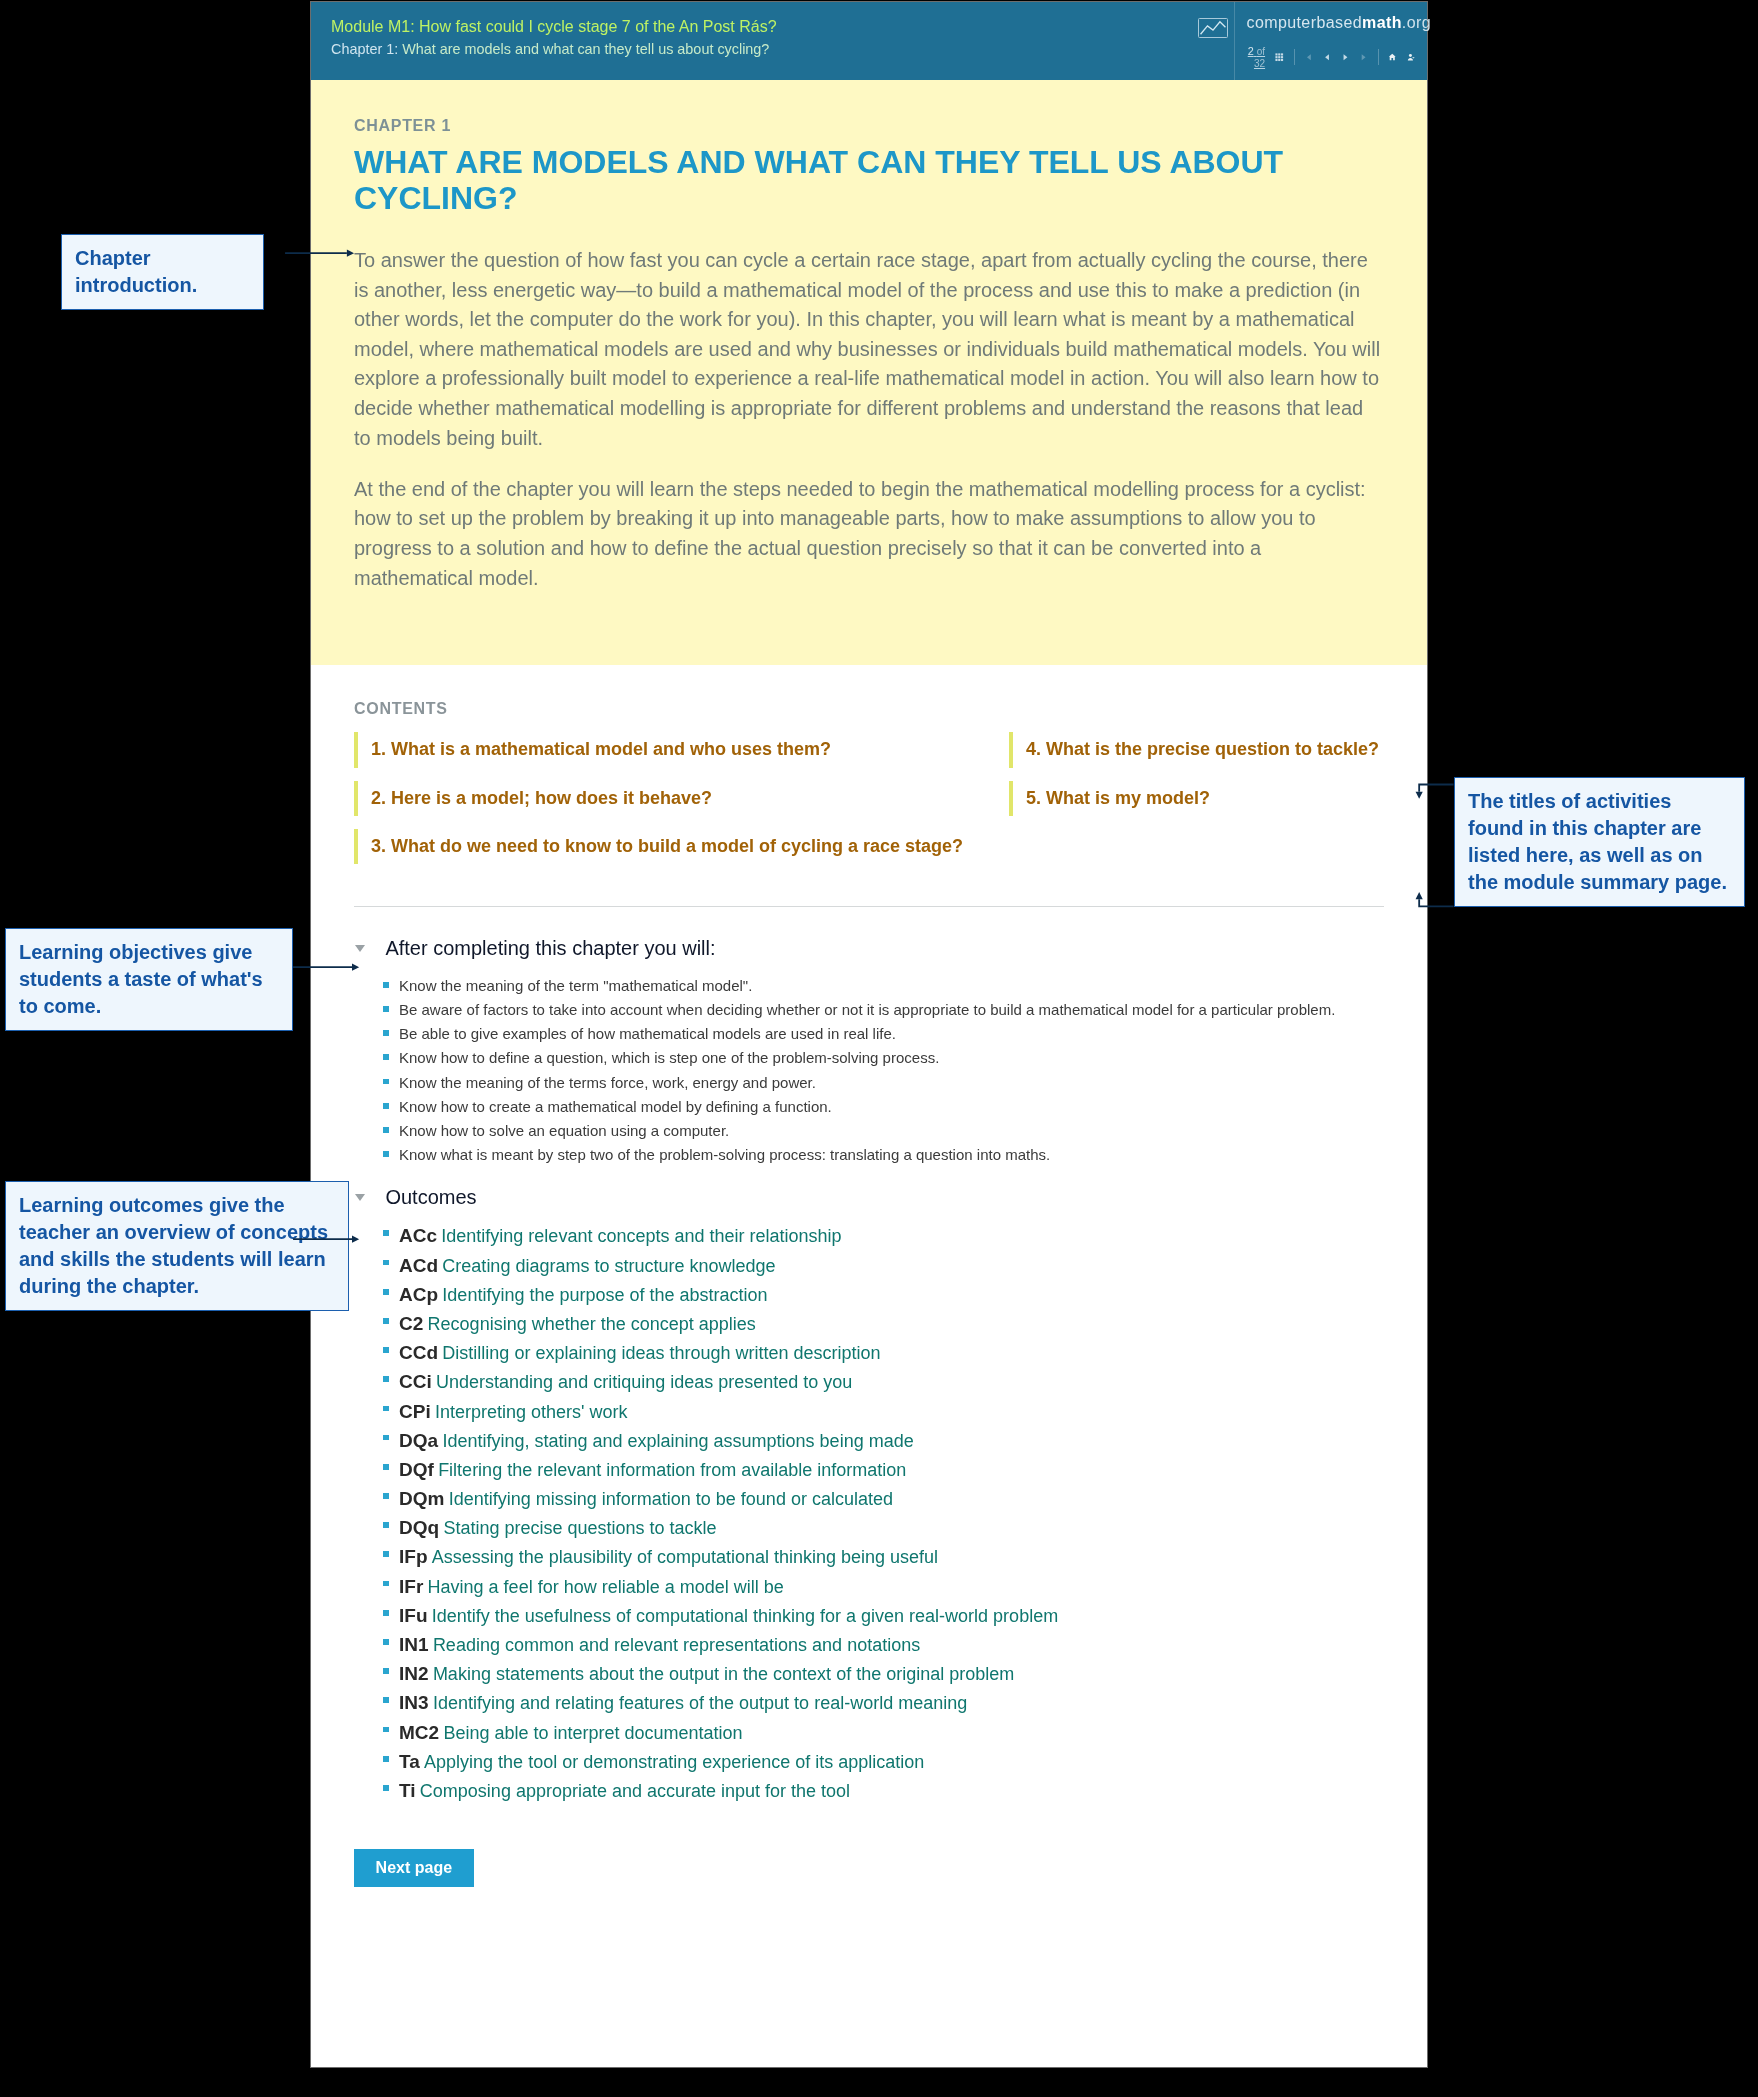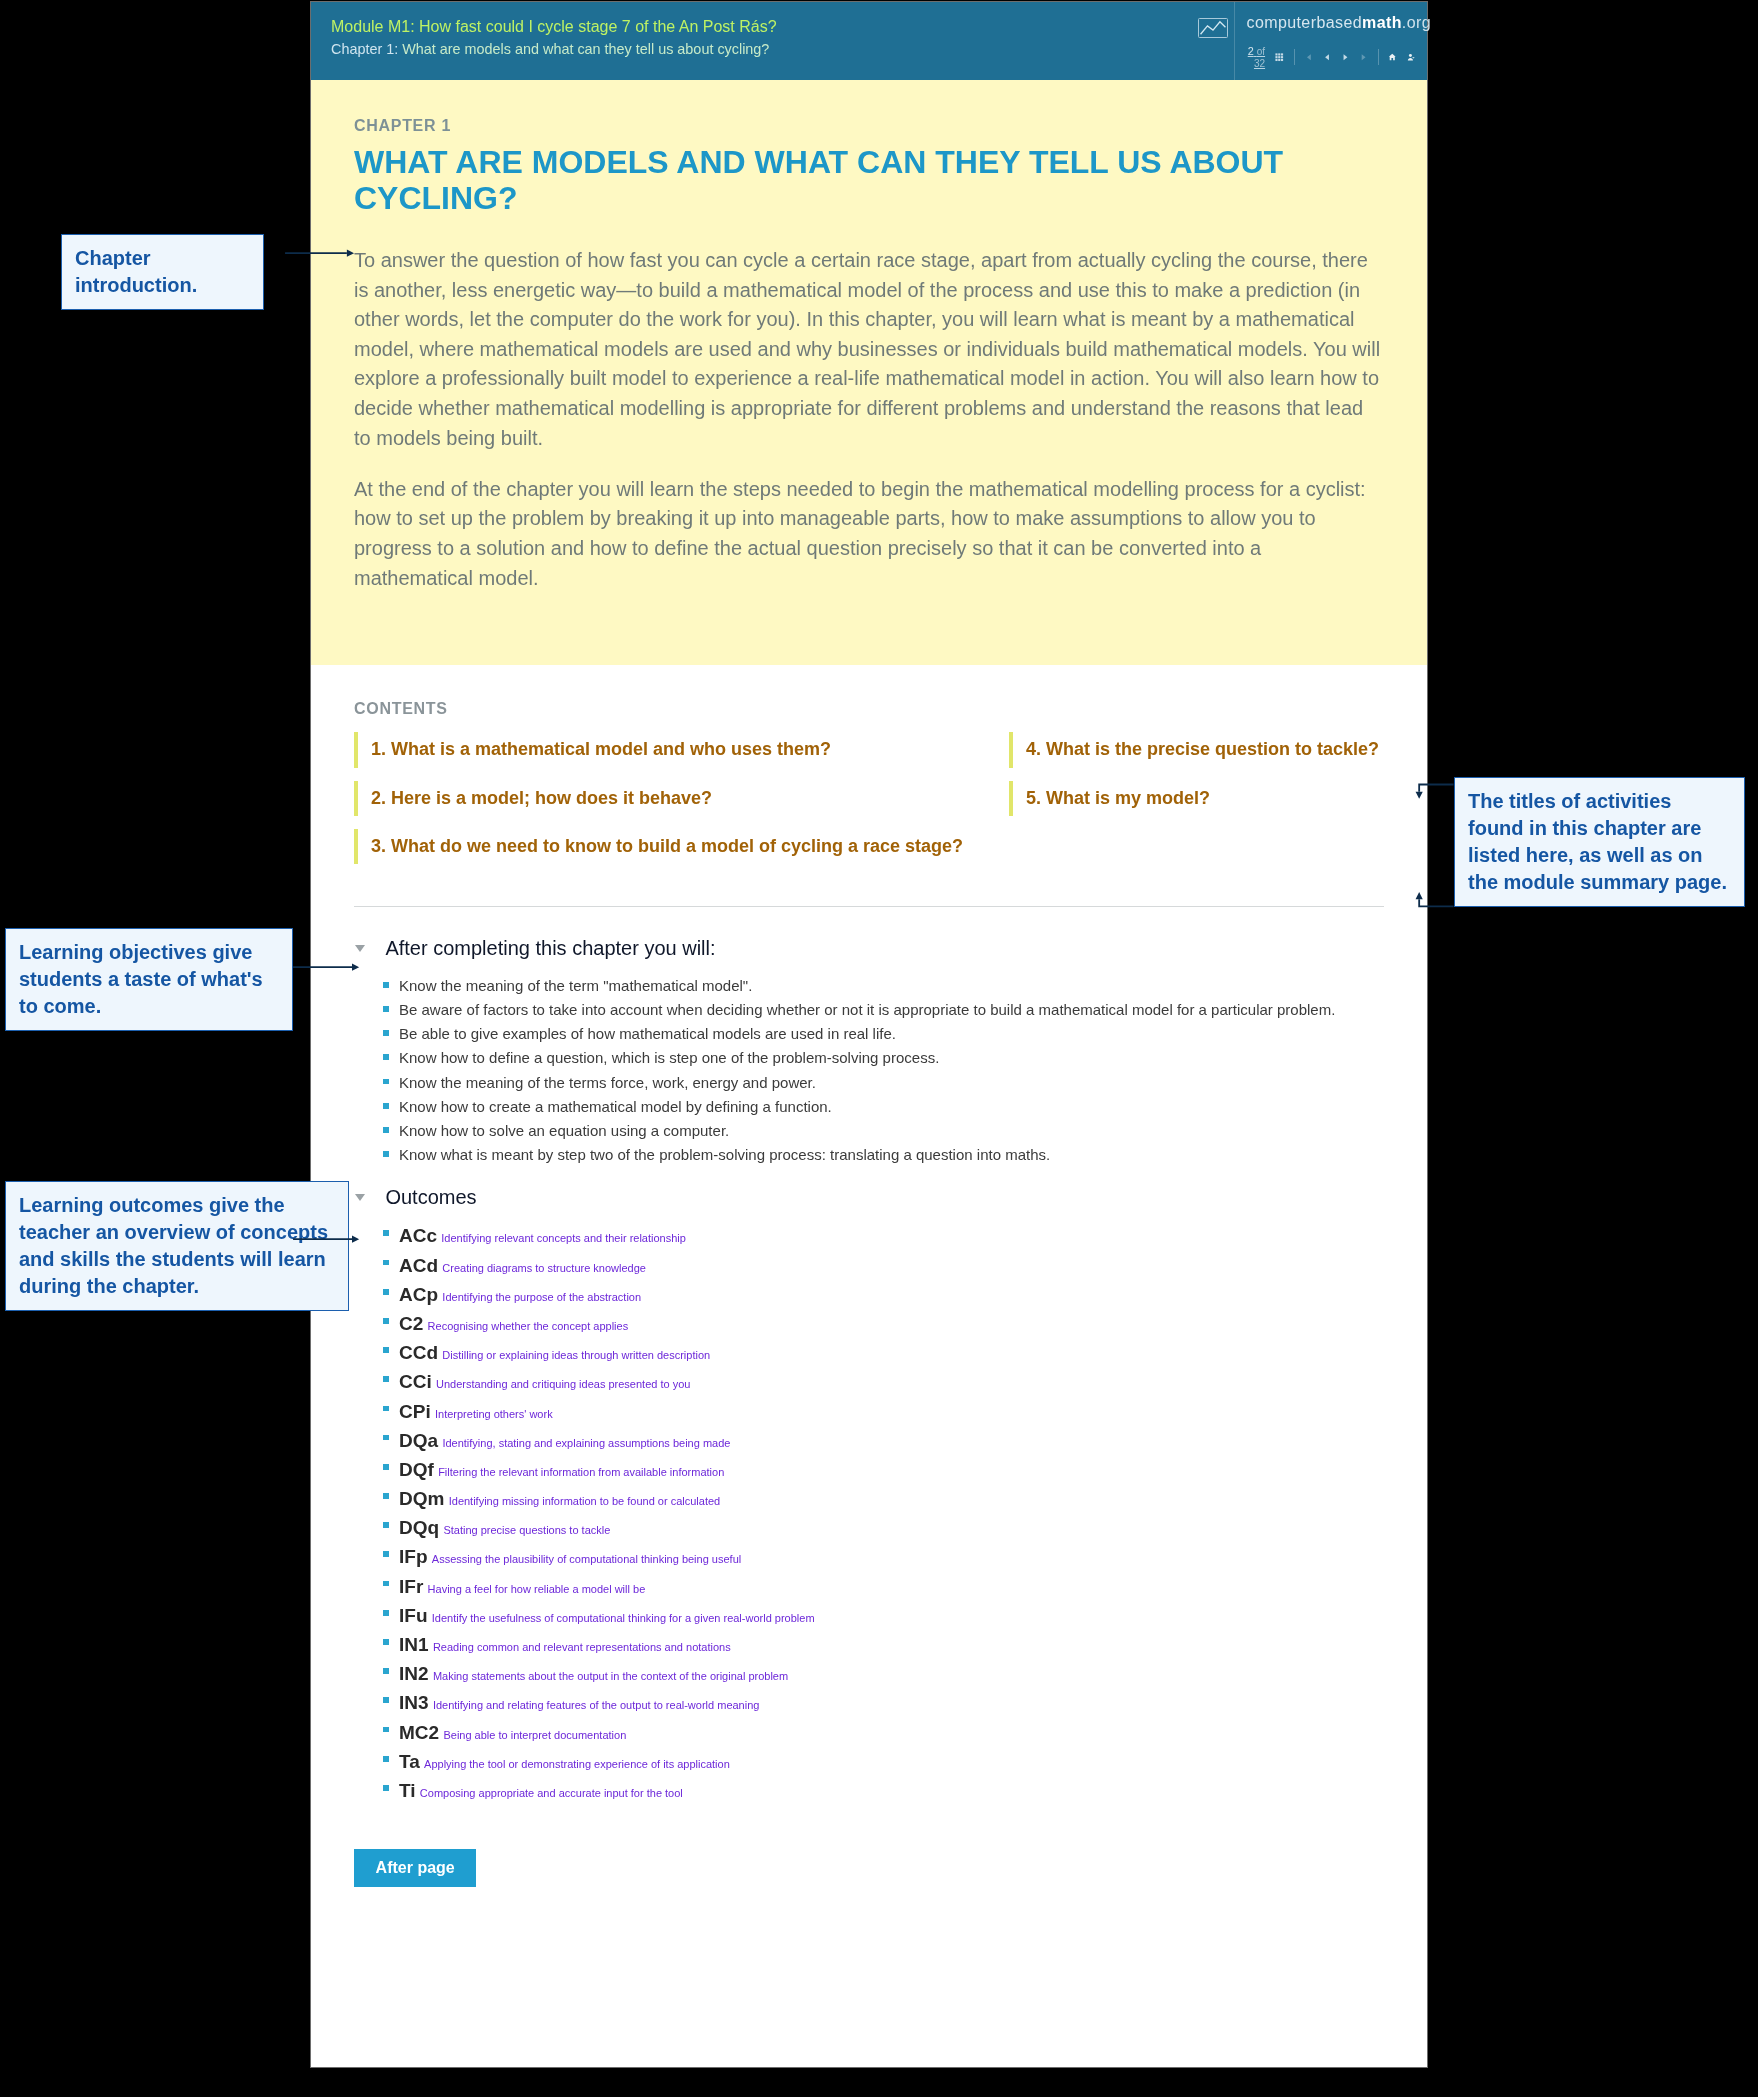--- a/index.html
+++ b/index.html
@@ -183,21 +183,21 @@
   }
   ul.obj-list li::before, ul.out-list li::before {
     content: "";
     position: absolute;
     left: 0;
     top: 8.6px;
     width: 5.8px; height: 5.8px;
     background: #2aa5cf;
   }
   ul.out-list li .code { font-weight: 700; color: #2a2a2a; font-size: 19px; }
-  ul.out-list li .desc { color: #6d28d9; font-size: 11px; margin-left: 4.3px; }
+  ul.out-list li .desc { color: #0f766e; font-size: 18px; margin-left: 4.3px; }
 
   .next-btn {
     display: inline-block;
     margin-top: 43px;
     background: #1f9ed0;
     color: #fff;
     font-size: 16px;
     font-weight: 600;
     padding: 10px 21.6px;
     border: none;
@@ -372,21 +372,21 @@
           <li><span class="code">IFu</span><span class="desc">Identify the usefulness of computational thinking for a given real-world problem</span></li>
           <li><span class="code">IN1</span><span class="desc">Reading common and relevant representations and notations</span></li>
           <li><span class="code">IN2</span><span class="desc">Making statements about the output in the context of the original problem</span></li>
           <li><span class="code">IN3</span><span class="desc">Identifying and relating features of the output to real-world meaning</span></li>
           <li><span class="code">MC2</span><span class="desc">Being able to interpret documentation</span></li>
           <li><span class="code">Ta</span><span class="desc">Applying the tool or demonstrating experience of its application</span></li>
           <li><span class="code">Ti</span><span class="desc">Composing appropriate and accurate input for the tool</span></li>
         </ul>
     </div>
 
-    <button class="next-btn">After page</button>
+    <button class="next-btn">Next page</button>
   </div>
 </div>
 
 <div class="callout" style="left:61px; top:234px; width:203px;">
   <span>Chapter introduction.</span>
 </div>
 <svg class="arrow-svg" style="left:285px; top:251px; width:72px; height:7.2px;" viewBox="0 0 100 10" width="72" height="7.2">
   <line x1="0" y1="3" x2="86" y2="3"></line>
     <polygon points="86,-2 96,3 86,8"></polygon>
 </svg>

